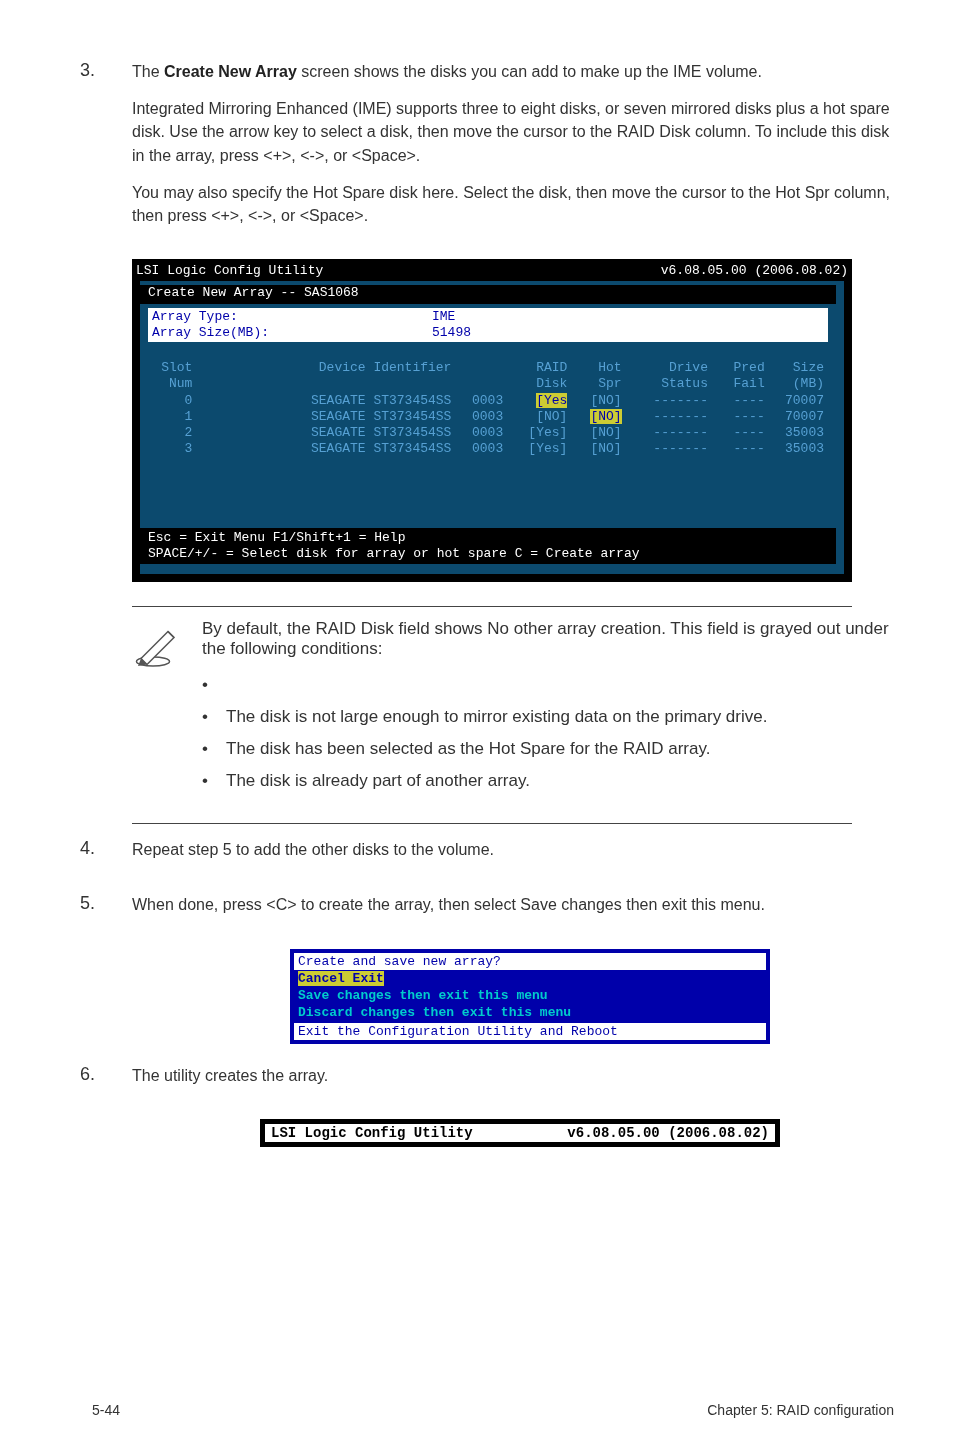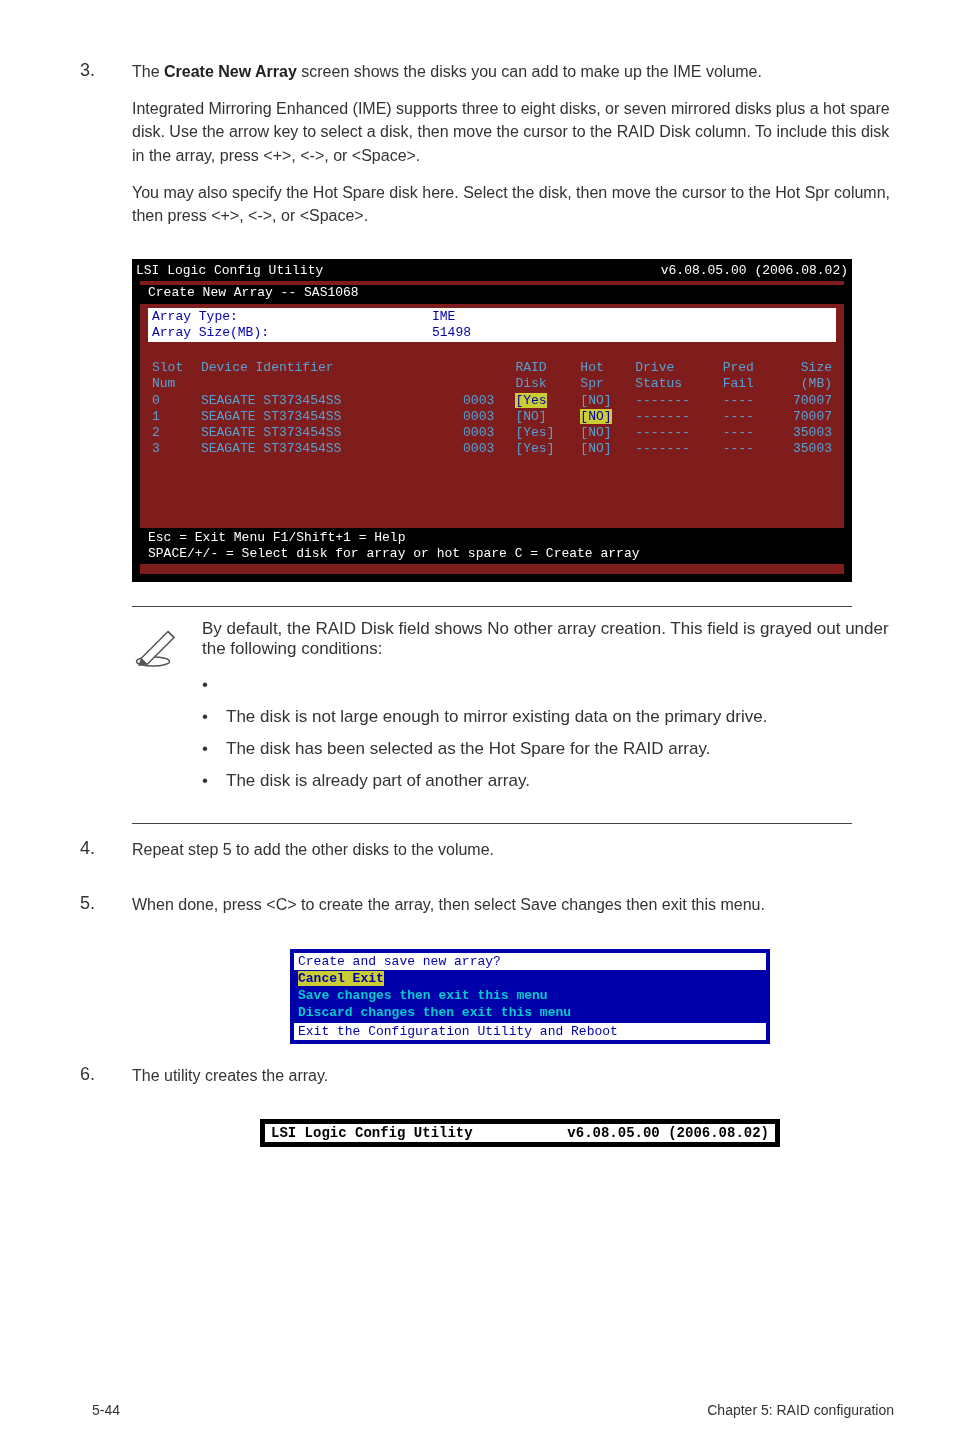--- a/index.html
+++ b/index.html
@@ -23,34 +23,34 @@
     margin-left: 52px;
     width: 720px;
     background: #000;
     padding: 8px;
     font-family: "Courier New", monospace;
     font-size: 13px;
     line-height: 1.25;
     color: #ccc;
     margin-bottom: 24px;
   }
-  .bios .inner { background:#7f1d1d; padding: 6px 8px 10px 8px; color:#fff; }
+  .bios .inner { background:#0c4a6e; padding: 6px 16px 10px 8px; color:#fff; }
   .bios .hdr-row { color:#fff; background:#000; padding: 2px 4px; margin:-6px -8px 0 -8px; display:flex; }
   .bios .hdr-left { flex:1; }
   .bios .hdr-right { flex:1; text-align:right; }
 
   .arraytype {
     display:flex; margin-top:4px; margin-bottom:18px;
     background:#fff; color:#00a; padding:1px 4px;
   }
   .arraytype .c1 { width: 280px; }
   .arraytype .c2 { width: 260px; }
 
   .bios table { border-collapse: collapse; width: 100%; }
-  .bios th, .bios td { text-align:left; padding:0 4px; font-weight:normal; }
+  .bios th, .bios td { text-align:right; padding:0 4px; font-weight:normal; }
   .bios th { color:#56a0d3; }
   .bios td { color:#56a0d3; }
   .bios .dash { color:#56a0d3; }
   .bios .yel { background:#cccc33; color:#00a; }
 
   .bios .c-slot { width:34px; }
   .bios .c-dev { width:210px; }
   .bios .c-unk { width:42px; }
   .bios .c-raid { width:52px; }
   .bios .c-hot { width:44px; }

